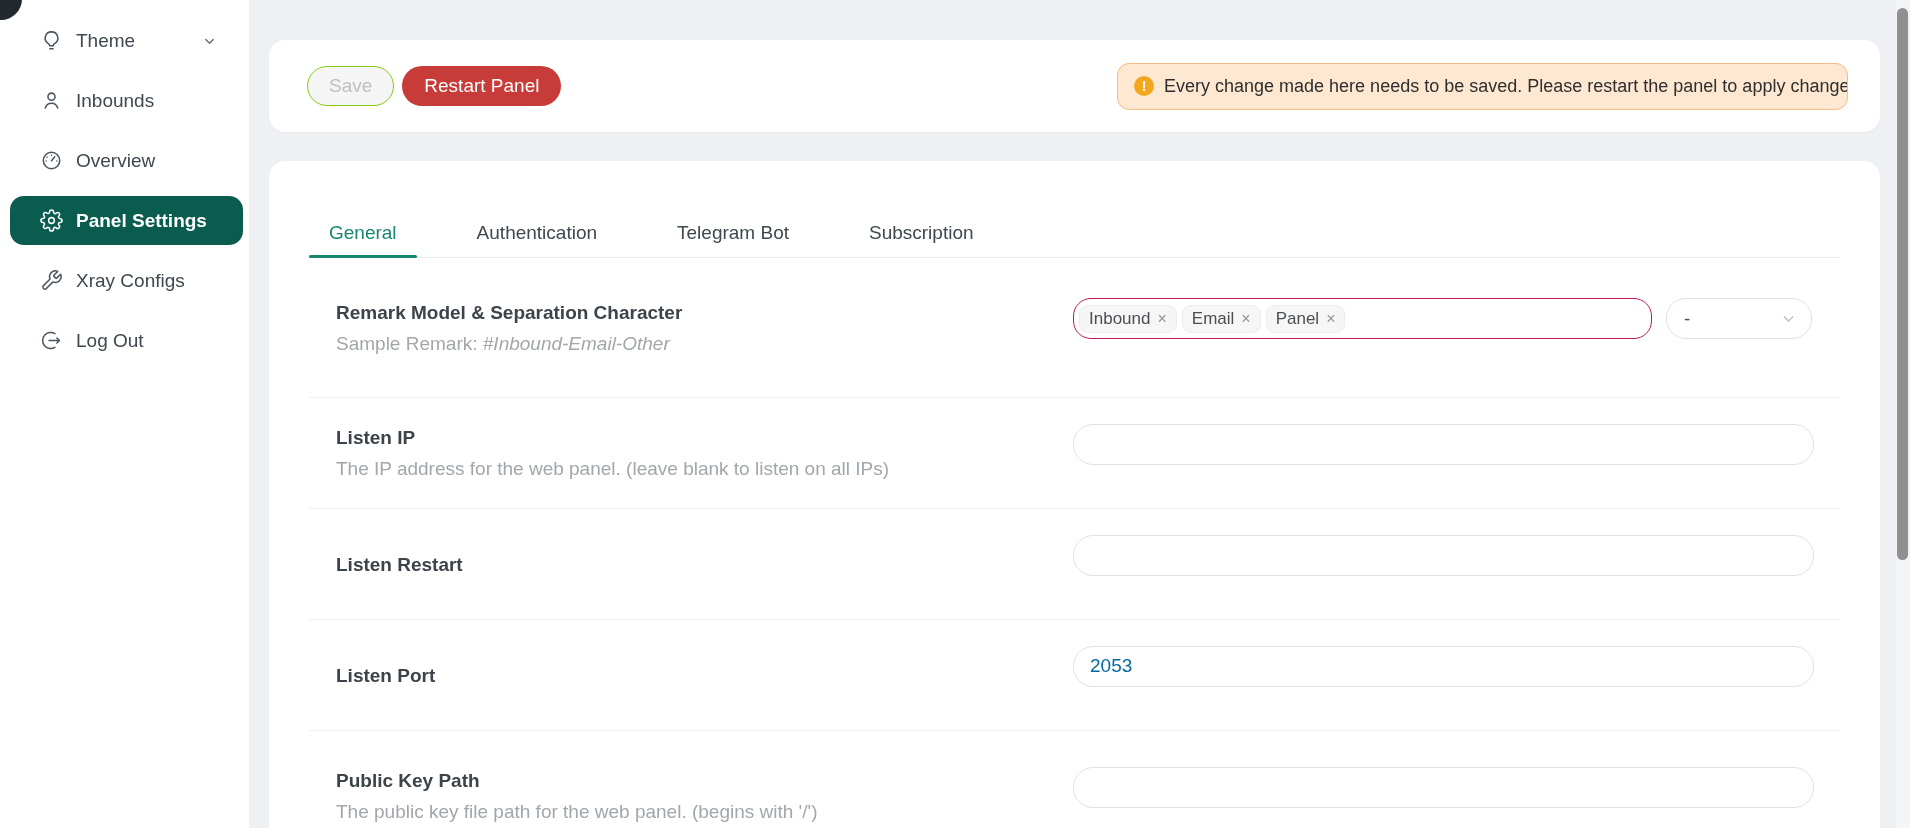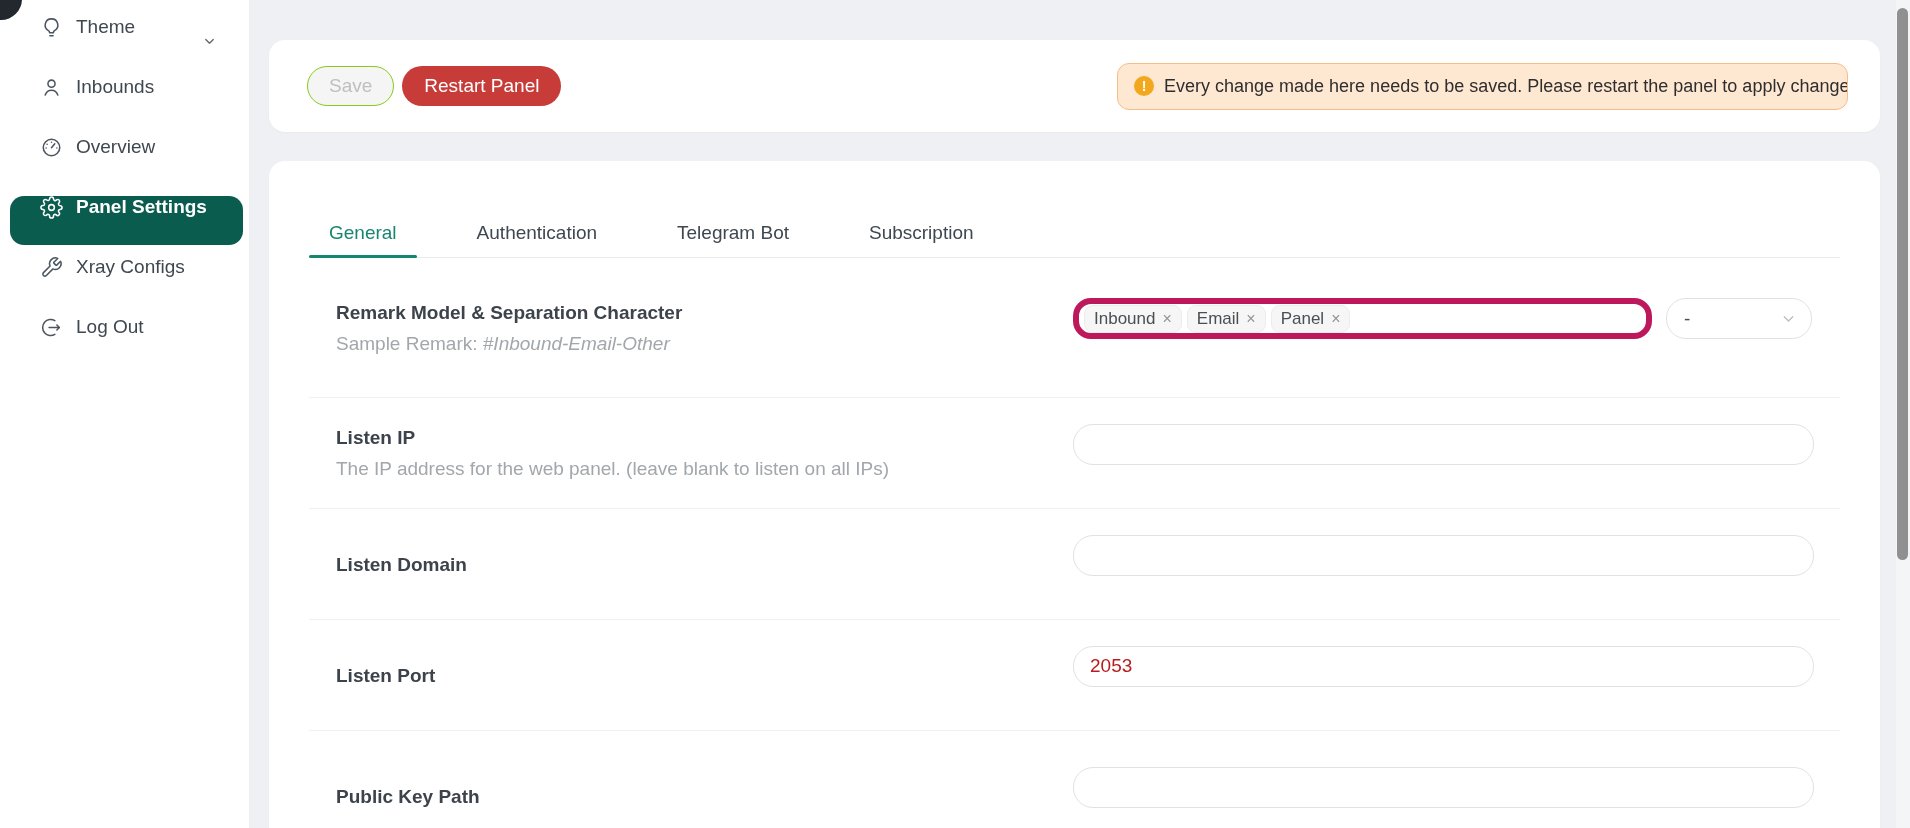--- a/index.html
+++ b/index.html
@@ -3,21 +3,21 @@
 <meta charset="utf-8">
 <style>
   * { margin:0; padding:0; box-sizing:border-box; }
   html,body { width:1910px; height:828px; overflow:hidden; }
   body { font-family:"Liberation Sans","DejaVu Sans",sans-serif; background:#eef0f4; position:relative; }
 
   
   .sidebar { position:absolute; left:0; top:0; width:249px; height:828px; background:#ffffff; z-index:2; }
   .corner-dec { position:absolute; left:-20px; top:-22px; width:42px; height:42px; border-radius:50%; background:#23272e; }
   .side-list { padding-top:16px; display:flex; flex-direction:column; gap:11px; }
-  .side-item { height:49px; margin:0 6px 0 10px; border-radius:14px; display:flex; align-items:flex-start; padding-left:30px; cursor:pointer; position:relative; }
+  .side-item { height:49px; margin:0 6px 0 10px; border-radius:14px; display:flex; align-items:center; padding-left:30px; cursor:pointer; position:relative; }
   .side-item .s-icon { width:23px; height:23px; color:#4b5560; flex:0 0 23px; display:flex; align-items:center; }
   .side-item .s-icon svg { width:23px; height:23px; stroke:currentColor; fill:none; stroke-width:1.6; stroke-linecap:round; stroke-linejoin:round; }
   .side-item .s-label { margin-left:13px; font-size:19px; color:#3f4850; }
   .side-item.active { background:var(--accent,#0a5c4f); }
   .side-item.active .s-icon { color:#ffffff; }
   .side-item.active .s-label { color:#ffffff; font-weight:700; }
   .side-chevron { position:absolute; right:26px; top:50%; transform:translateY(-50%); width:15px; height:15px; color:#5b646d; }
   .side-chevron svg { width:15px; height:15px; stroke:currentColor; fill:none; stroke-width:2; stroke-linecap:round; stroke-linejoin:round; }
 
   
@@ -41,22 +41,22 @@
 
   
   .form { margin:0 40px; }
   .row { display:flex; align-items:center; border-bottom:1px solid #f1f1f1; padding-left:27px; height:111px; }
   .row.first { height:140px; }
   .row.last { border-bottom:none; height:130px; }
   .row-labels .title { font-size:19px; font-weight:700; color:#3d434b; line-height:31px; }
   .row-labels .desc { font-size:19px; color:#a2a7ac; line-height:31px; }
   .row-labels .desc i { font-style:italic; }
   .row-controls { margin-left:auto; width:741px; margin-right:26px; transform:translateY(-9px); display:flex; align-items:center; }
-  .text-input { width:100%; height:41px; border:1px solid #e2e2e2; border-radius:20px; padding:0 16px; font-size:19px; color:#b91c1c; background:#fff; outline:none; font-family:inherit; }
-  .multiselect { width:579px; height:41px; border:6px solid #be185d; border-radius:18px; display:flex; align-items:center; padding:0 5px; gap:5px; background:#fff; cursor:text; }
+  .text-input { width:100%; height:41px; border:1px solid #e2e2e2; border-radius:20px; padding:0 16px; font-size:19px; color:#0369a1; background:#fff; outline:none; font-family:inherit; }
+  .multiselect { width:579px; height:41px; border:1px solid #be185d; border-radius:18px; display:flex; align-items:center; padding:0 5px; gap:5px; background:#fff; cursor:text; }
   .tag { height:28px; background:#f6f6f6; border:1px solid #ececec; border-radius:9px; display:flex; align-items:center; padding:0 9px; font-size:17px; color:#4a4f54; gap:7px; white-space:nowrap; }
   .tag-x { color:#949494; font-size:16px; cursor:pointer; line-height:1; }
   .sep-select { width:146px; height:41px; margin-left:14px; border:1px solid #e2e2e2; border-radius:20px; display:flex; align-items:center; justify-content:space-between; padding:0 14px 0 17px; font-size:19px; color:#4d4d4d; background:#fff; cursor:pointer; }
   .sep-chevron { width:17px; height:17px; color:#bcbcbc; }
   .sep-chevron svg { width:17px; height:17px; stroke:currentColor; fill:none; stroke-width:1.8; stroke-linecap:round; stroke-linejoin:round; }
 
   
   .scrollbar-track { position:absolute; right:0; top:0; width:14px; height:828px; background:#f4f5f7; z-index:5; }
   .scrollbar-thumb { position:absolute; left:1px; top:8px; width:11px; height:552px; border-radius:6px; background:#909090; }
 </style>
@@ -197,39 +197,40 @@
           <div class="title">Listen IP</div>
           <div class="desc">The IP address for the web panel. (leave blank to listen on all IPs)</div>
         </div>
         <div class="row-controls">
           <input class="text-input" type="text" value="" style="">
         </div>
       </div>
 
       <div class="row">
         <div class="row-labels">
-          <div class="title">Listen Domain</div>
+          <div class="title">Listen Restart</div>
         </div>
         <div class="row-controls">
           <input class="text-input" type="text" value="" style="">
         </div>
       </div>
 
       <div class="row">
         <div class="row-labels">
           <div class="title">Listen Port</div>
         </div>
         <div class="row-controls">
           <input class="text-input" type="text" value="2053" style="">
         </div>
       </div>
 
       <div class="row last">
         <div class="row-labels">
           <div class="title">Public Key Path</div>
+          <div class="desc">The public key file path for the web panel. (begins with '/')</div>
         </div>
         <div class="row-controls">
           <input class="text-input" type="text" value="" style="">
         </div>
       </div>
 
     </div>
   </section>
 </main>
 

